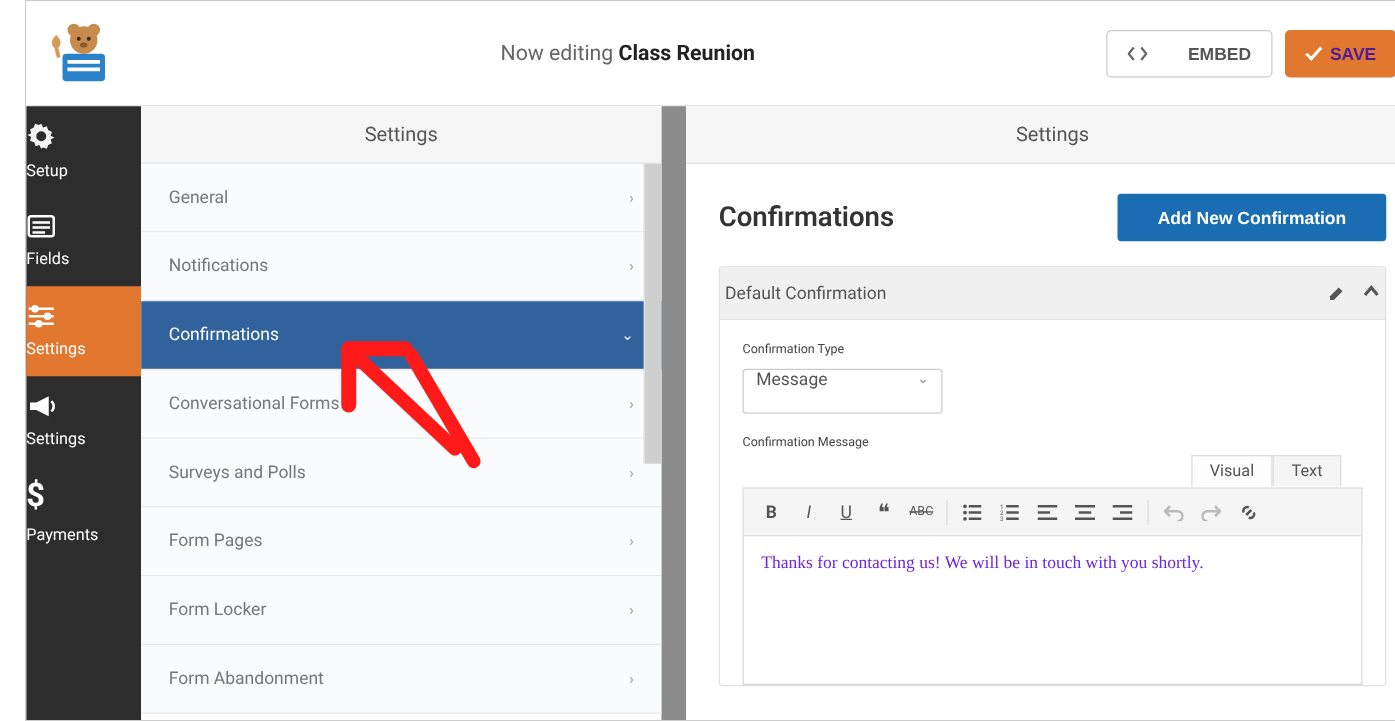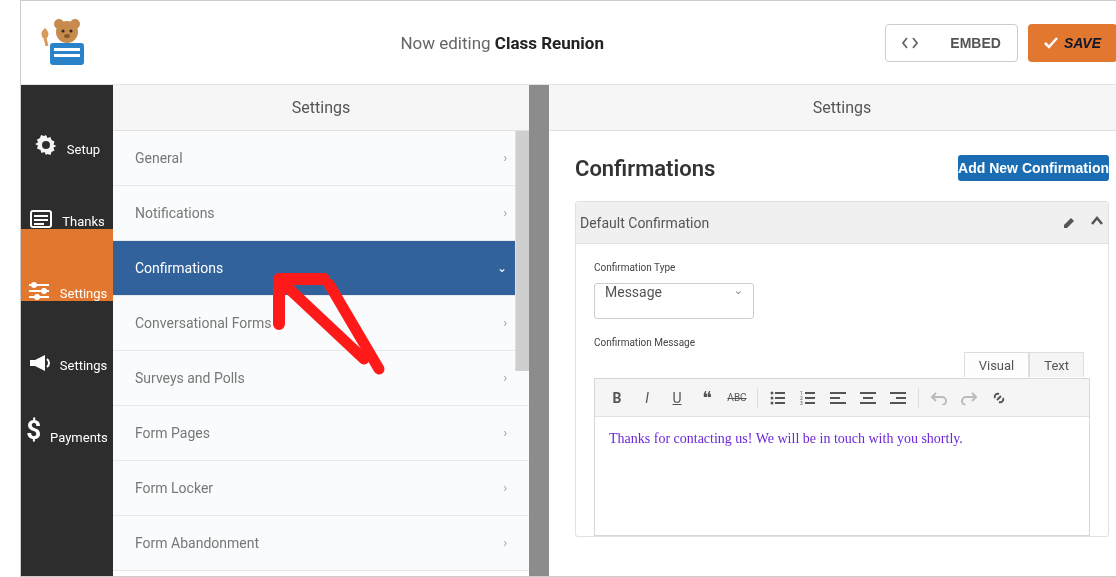--- a/index.html
+++ b/index.html
@@ -8,28 +8,28 @@
     
     
     .header { height: 84px; display: flex; align-items: center; padding: 0 18px; border-bottom: 1px solid #e4e4e4; background: #fff; }
     .logo { width: 80px; display: flex; align-items: center; justify-content: flex-start; }
     .title-area { flex: 1; text-align: center; font-size: 17px; color: #333; }
     .title-area .editing { font-weight: 400; color: #666; }
     .title-area .form-name { font-weight: 700; color: #222; }
     .header-actions { display: flex; gap: 10px; }
     .btn { height: 38px; padding: 0 16px; border-radius: 4px; font-size: 14px; font-weight: 600; cursor: pointer; display: flex; align-items: center; gap: 6px; border: none; }
     .btn-embed { background: #fff; border: 1px solid #ccc; color: #555; gap: 32px; }
-    .btn-save { background: #e27730; color: #0f172a; font-style: italic; }
+    .btn-save { background: #e27730; color: #4c1d95; }
     
     
     .body { display: flex; height: calc(577px - 85px); }
     
     
     .rail { width: 92px; background: #2d2d2d; color: #fff; display: flex; flex-direction: column; }
-    .rail-item { height: 72px; display: flex; flex-direction: row; align-items: flex-end; justify-content: center; gap: 9px; cursor: pointer; font-size: 13px; color: #fff; }
+    .rail-item { height: 72px; display: flex; flex-direction: column; align-items: flex-start; justify-content: center; gap: 9px; cursor: pointer; font-size: 13px; color: #fff; }
     .rail-item.active { background: #e27730; }
     .rail-icon { font-size: 22px; }
     
     
     .settings-col { width: 416px; background: #fff; position: relative; }
     .settings-header { height: 46px; background: #f6f6f6; border-bottom: 1px solid #e1e1e1; display: flex; align-items: center; justify-content: center; font-size: 16px; color: #555; }
     .settings-items { margin-top: 0; }
     .settings-item { height: 55px; display: flex; align-items: center; justify-content: space-between; padding: 0 22px; border-bottom: 1px solid #e8e8e8; cursor: pointer; color: #777; background: #f9fbfc; }
     .settings-item.selected { background: #31629c; color: #fff; }
     .settings-item .chev { font-size: 12px; color: #999; }
@@ -38,31 +38,31 @@
     
     
     .gutter { width: 20px; background: #8c8c8c; }
 
     
     .main { flex: 1; background: #fff; overflow: hidden; display: flex; flex-direction: column; }
     .main .settings-header { background: #f6f6f6; }
     .confirm-body { padding: 24px 26px 0 26px; }
     .confirm-top { display: flex; justify-content: space-between; align-items: center; margin-bottom: 20px; }
     .confirm-title { font-size: 22px; font-weight: 600; color: #333; }
-    .btn-add { background: #1a6db3; color: #fff; height: 26px; padding: 0 0; border-radius: 3px; font-size: 14px; font-weight: 600; border: none; cursor: pointer; }
+    .btn-add { background: #1a6db3; color: #fff; height: 38px; padding: 0 32px; border-radius: 3px; font-size: 14px; font-weight: 600; border: none; cursor: pointer; }
     .panel { border: 1px solid #e1e1e1; border-radius: 3px; }
     .panel-head { background: #f0f0f0; height: 42px; display: flex; align-items: center; justify-content: space-between; padding: 0 4px; border-bottom: 1px solid #e1e1e1; color: #555; }
     .panel-head-actions { display: flex; gap: 14px; color: #666; }
     .panel-body { padding: 18px 18px 0 18px; }
     .field-label { font-size: 10px; color: #444; margin-bottom: 10px; display: block; }
     .select { width: 160px; height: 36px; border: 1px solid #ccc; border-radius: 3px; background: #fff; padding: 0 10px; display: flex; align-items: flex-start; justify-content: space-between; color: #555; font-size: 14px; cursor: pointer; margin-bottom: 18px; }
     
     
     .editor-wrap { position: relative; }
-    .editor-tabs { position: absolute; right: 6px; top: -26px; display: flex; }
+    .editor-tabs { position: absolute; right: 17px; top: -26px; display: flex; }
     .editor-tab { padding: 5px 14px 4px; font-size: 13px; color: #555; border: 1px solid #ddd; border-bottom: none; background: #f5f5f5; cursor: pointer; }
     .editor-tab.active { background: #fdfdfd; }
     .editor { border: 1px solid #d7d7d7; }
     .editor-toolbar { height: 38px; background: #f5f5f5; border-bottom: 1px solid #e1e1e1; display: flex; align-items: center; padding: 0 8px; gap: 2px; }
     .ed-btn { width: 28px; height: 28px; display: flex; align-items: center; justify-content: center; color: #555; cursor: pointer; border-radius: 2px; font-size: 14px; }
     .ed-sep { width: 1px; height: 20px; background: #ddd; margin: 0 4px; }
     .editor-content { padding: 14px 14px 88px 14px; font-family: Georgia, serif; font-size: 14px; color: #6d28d9; min-height: 80px;}
     
     
     .arrow { position: absolute; left: 248px; top: 268px; z-index: 10; pointer-events: none; }
@@ -124,21 +124,21 @@
       </div>
       <div class="rail-item">
         <span class="rail-icon">
           <svg width="24" height="20" viewBox="0 0 24 20" fill="#fff">
               <rect x="2" y="2" width="20" height="16" rx="2" fill="none" stroke="#fff" stroke-width="2"></rect>
               <rect x="5" y="6" width="14" height="2" fill="#fff"></rect>
               <rect x="5" y="10" width="14" height="2" fill="#fff"></rect>
               <rect x="5" y="14" width="10" height="2" fill="#fff"></rect>
             </svg>
         </span>
-        <span>Thanks</span>
+        <span>Fields</span>
       </div>
       <div class="rail-item active">
         <span class="rail-icon">
           <svg width="24" height="20" viewBox="0 0 24 20" fill="#fff">
               <rect x="2" y="3" width="20" height="2"></rect>
               <rect x="2" y="9" width="20" height="2"></rect>
               <rect x="2" y="15" width="20" height="2"></rect>
               <circle cx="7" cy="4" r="3"></circle>
               <circle cx="17" cy="10" r="3"></circle>
               <circle cx="10" cy="16" r="3"></circle>

